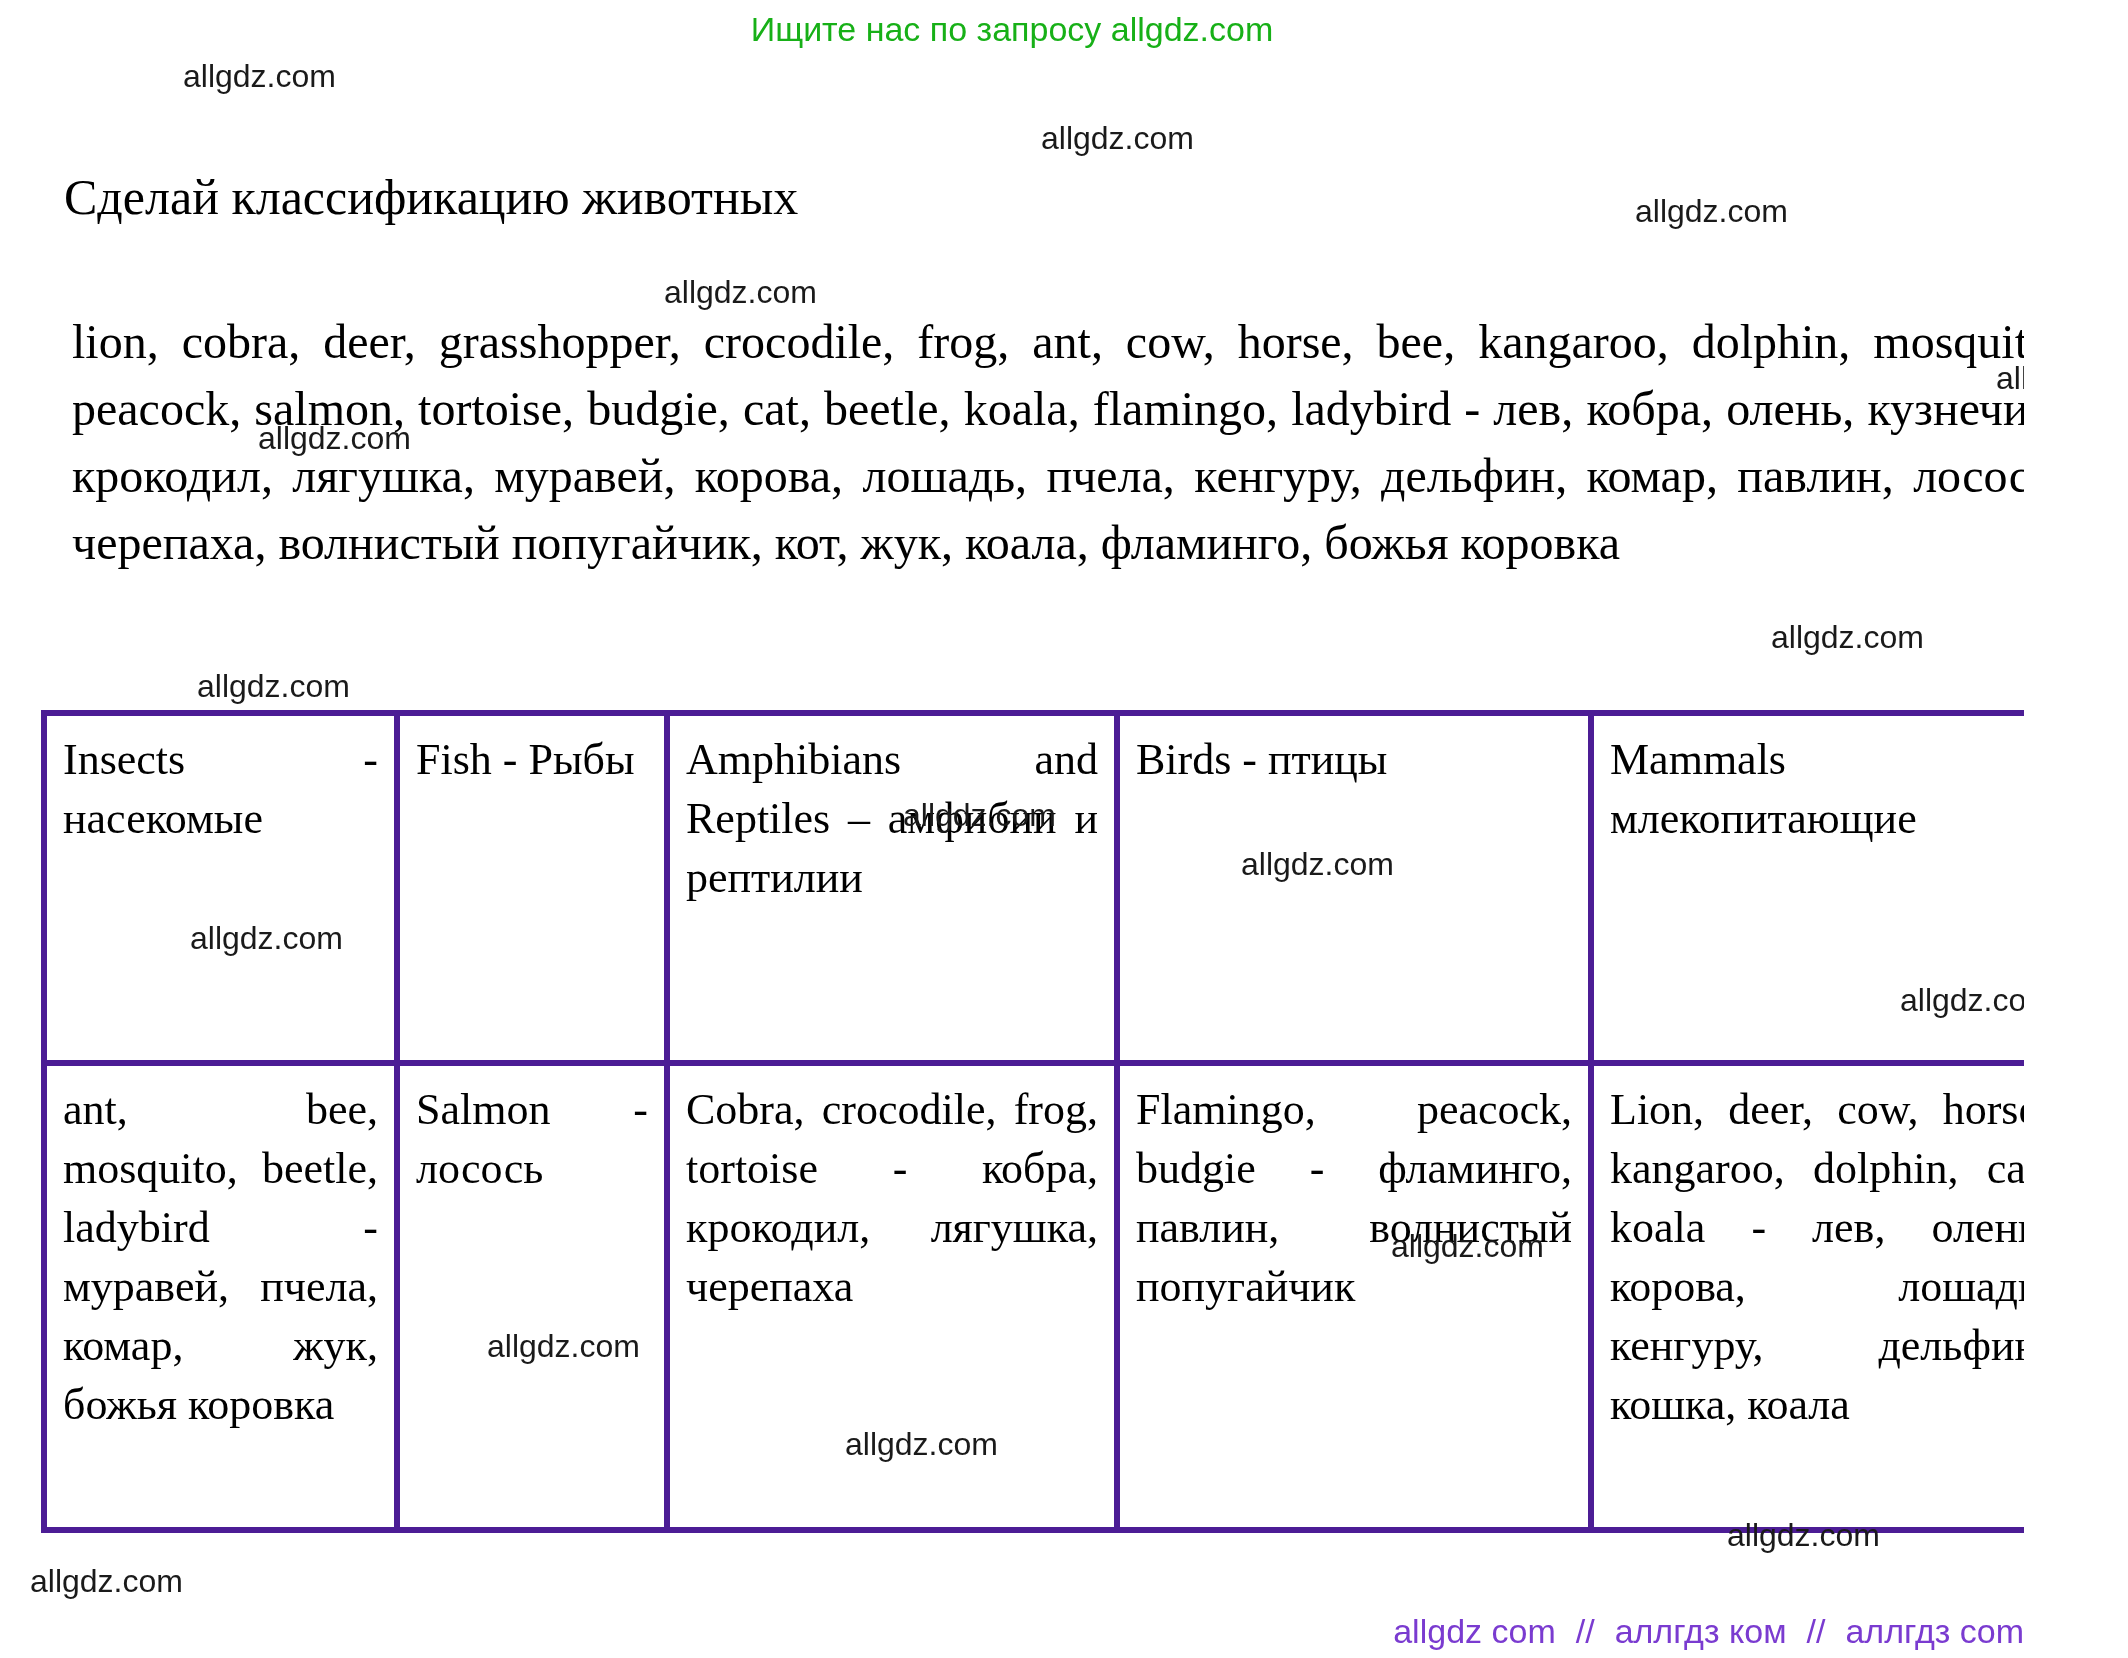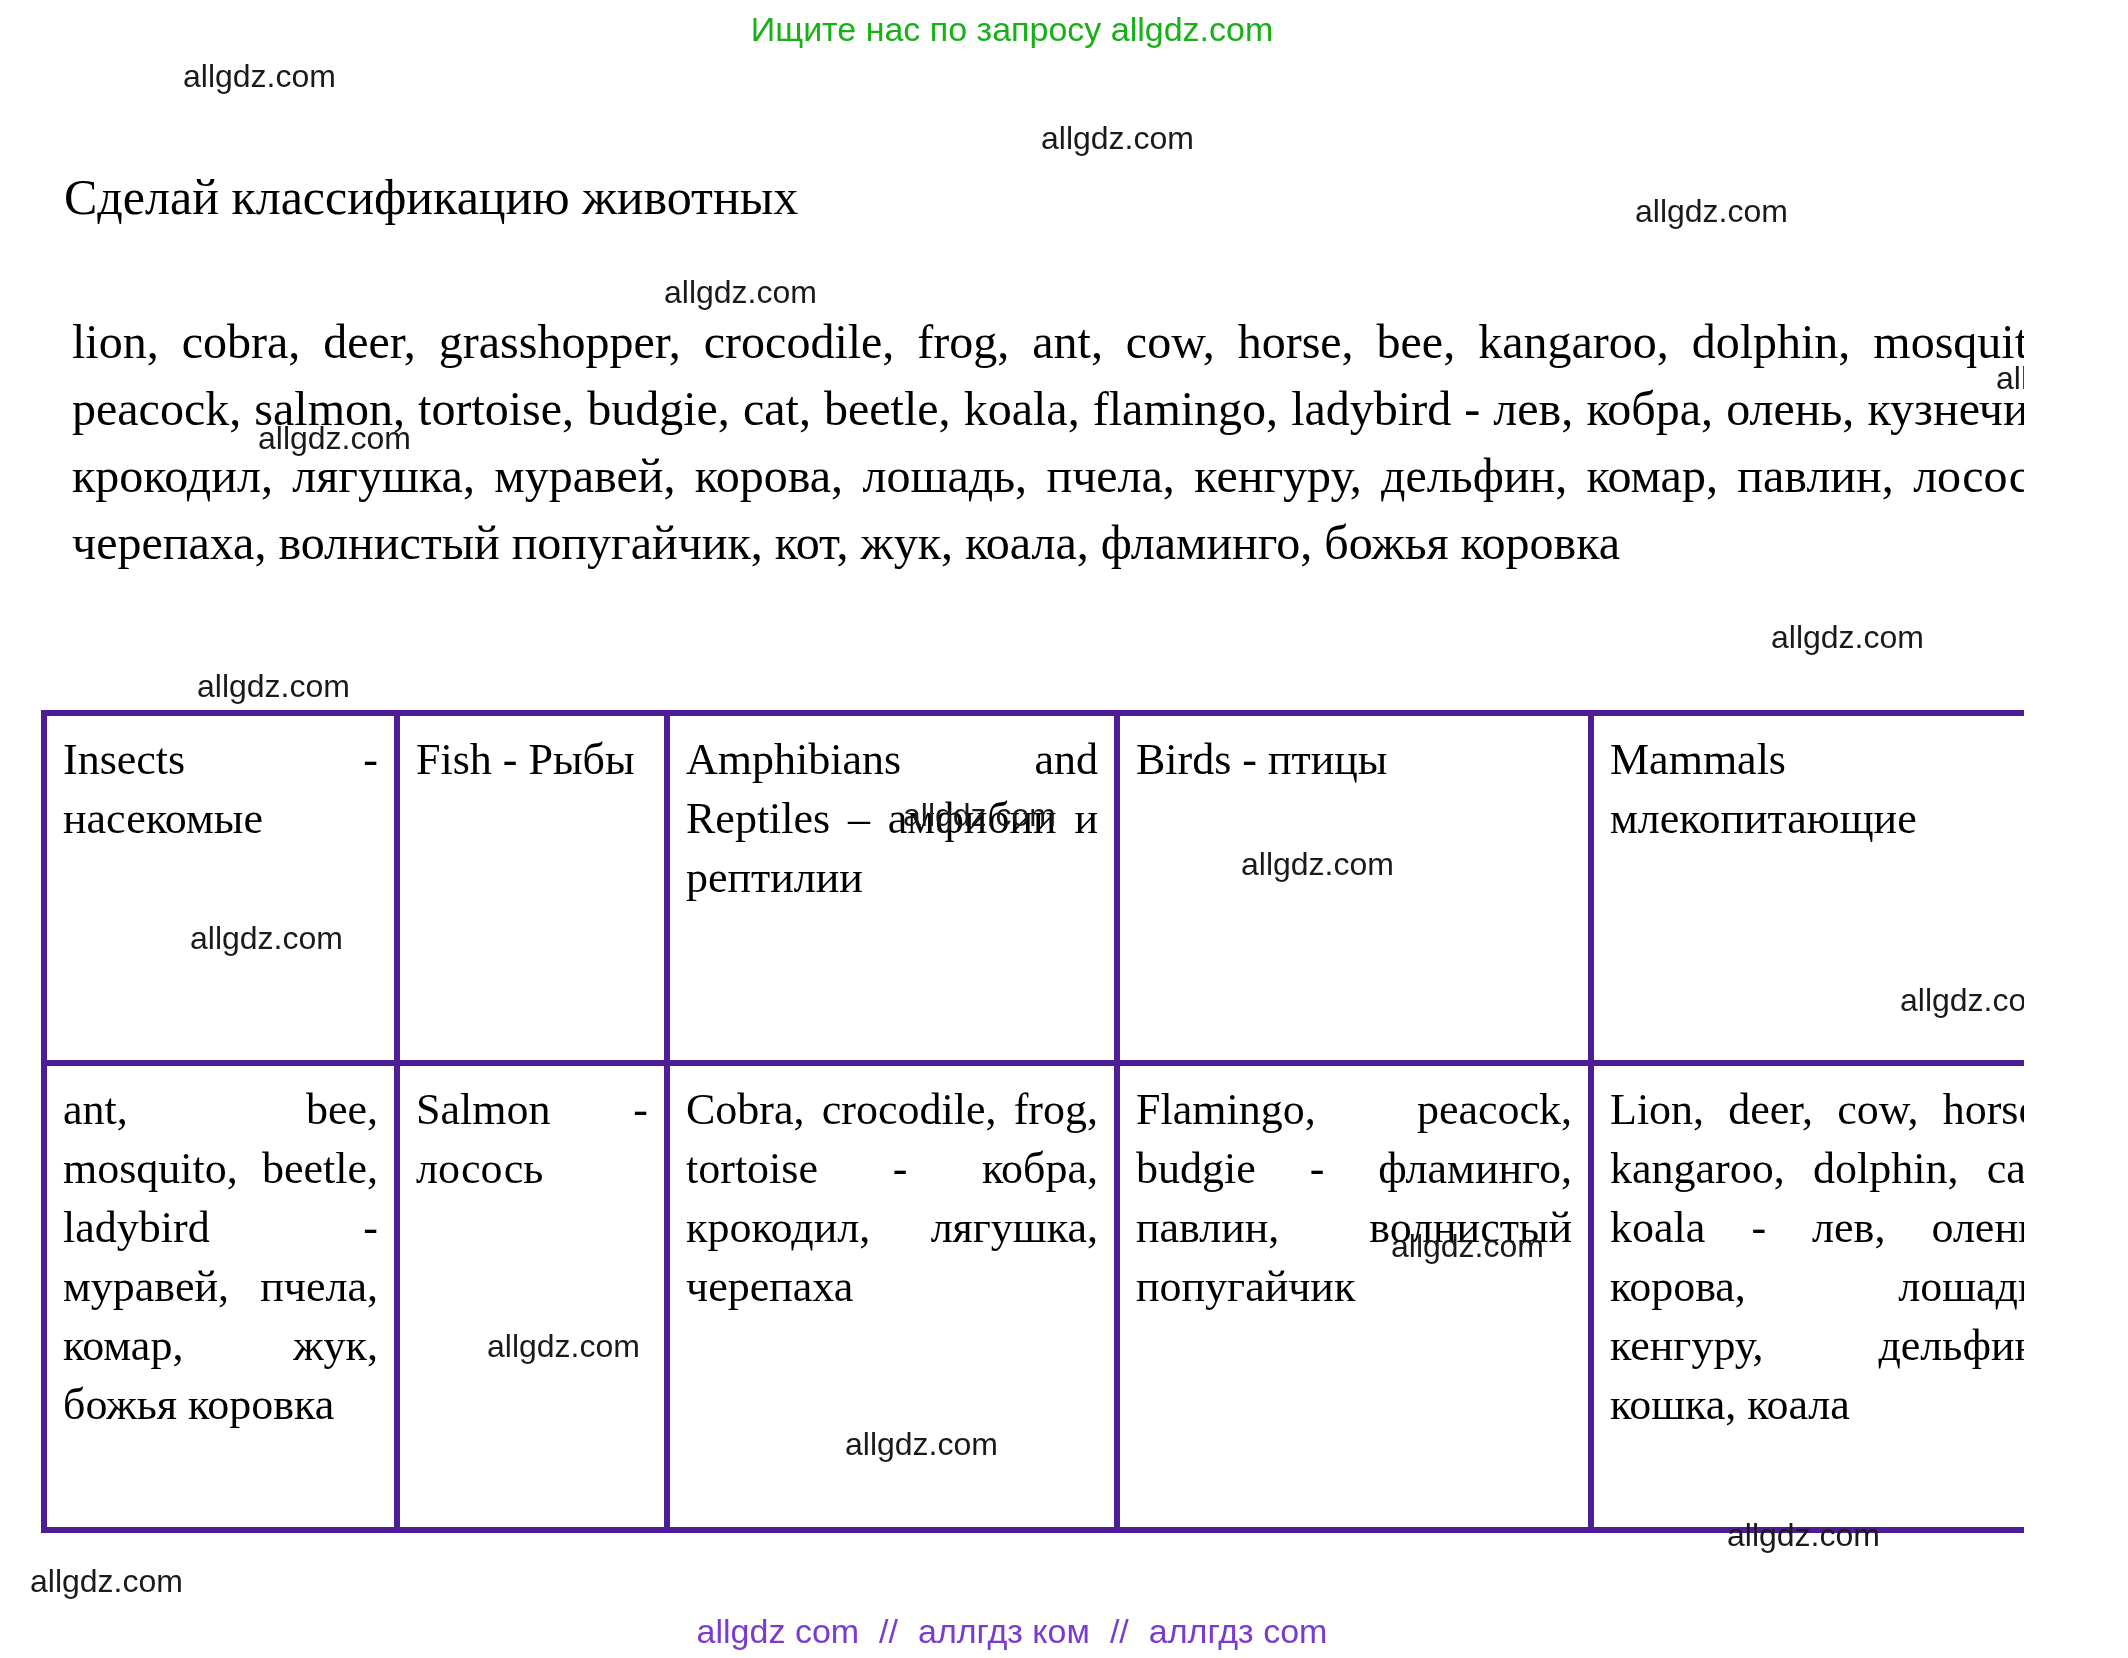--- a/index.html
+++ b/index.html
@@ -68,21 +68,21 @@
     position: absolute;
     font-family: "Liberation Sans", sans-serif;
     font-size: 32px;
     color: #1a1a1a;
     white-space: nowrap;
   }
   .footer {
     position: absolute;
     left: 0; top: 1612px;
     width: 100%;
-    text-align: center;
+    text-align: right;
     font-family: "Liberation Sans", sans-serif;
     font-size: 34px;
     color: var(--footer_purple, #7a3bd0);
   }
   .footer .fsep { margin: 0 20px; }
 </style>
 </head>
 <body>
 
 <div class="page">

